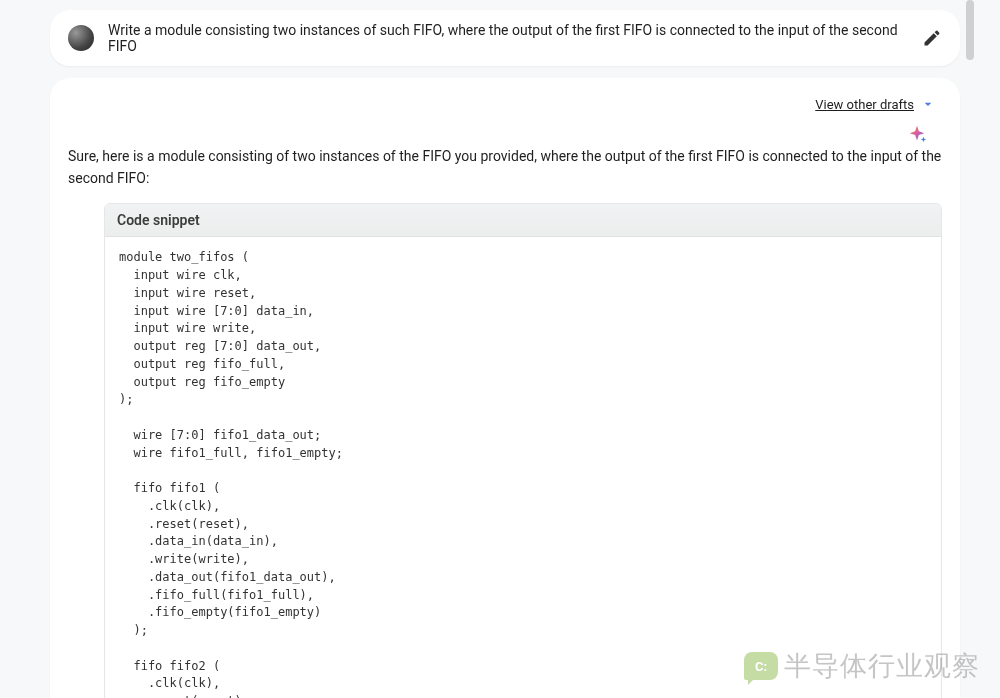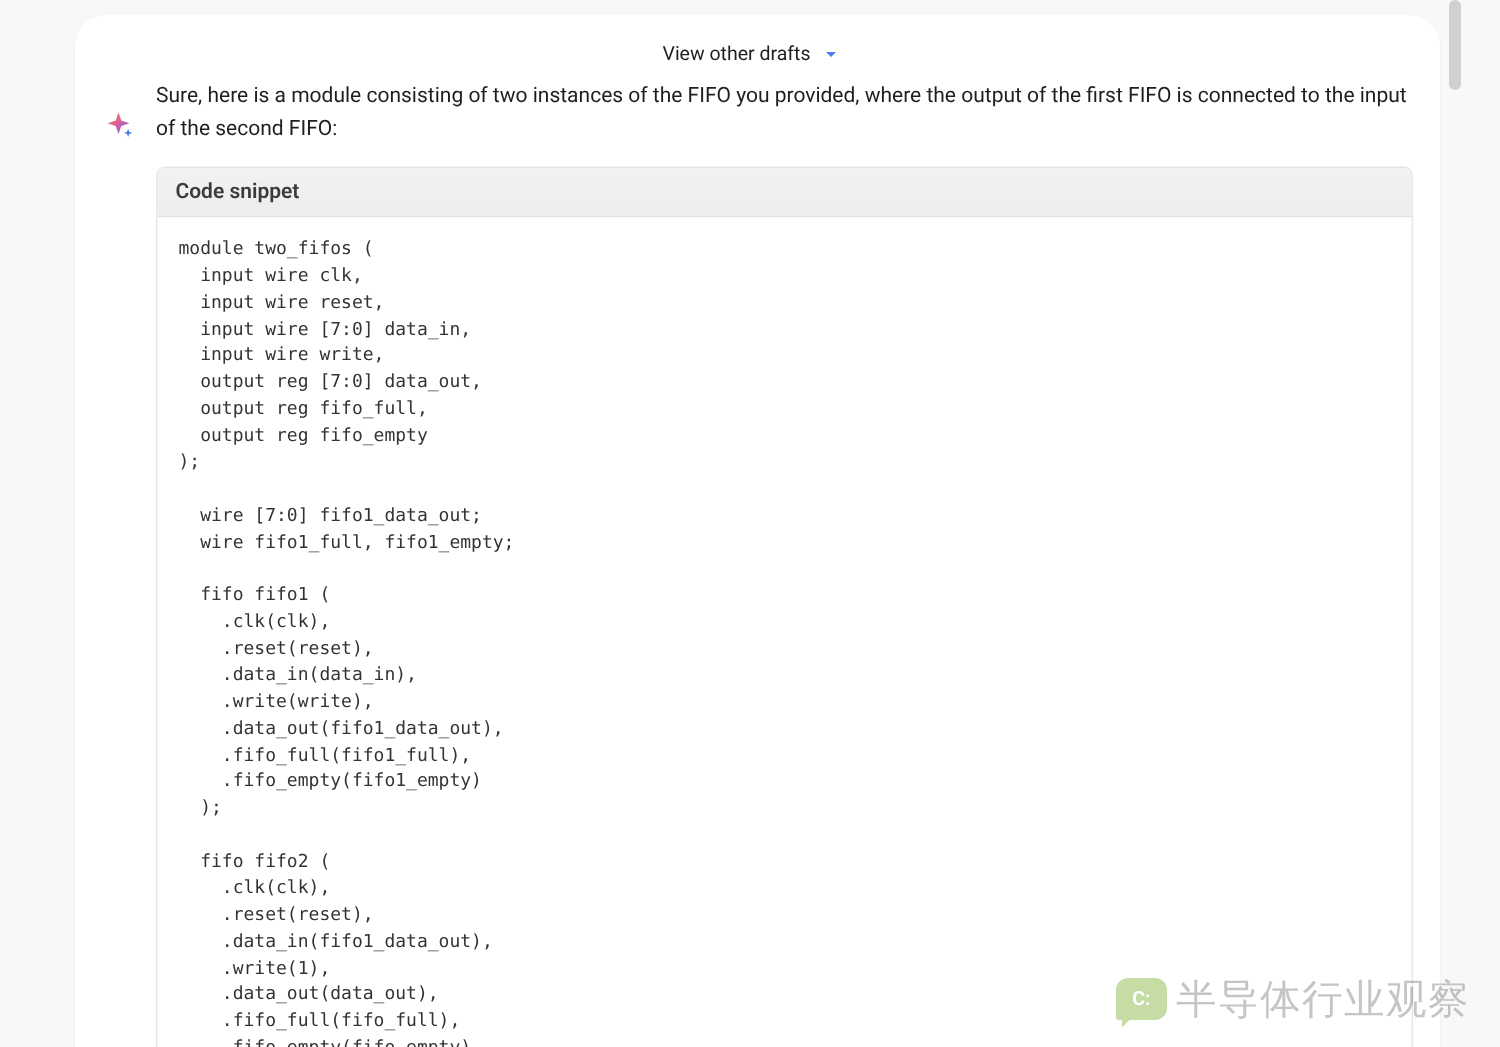--- a/index.html
+++ b/index.html
@@ -50,35 +50,37 @@
   }
   
   .response-card {
     background: #fff;
     border-radius: 20px 20px 0 0;
     padding: 14px 18px 10px 18px;
     box-shadow: 0 1px 2px rgba(0,0,0,0.05);
   }
   .drafts-row {
     display: flex;
-    justify-content: center;
+    justify-content: flex-end;
     align-items: center;
     padding: 4px 6px 10px 0;
     font-size: 13px;
     color: #1f1f1f;
+    text-decoration: underline;
   }
   .drafts-row .chev {
     width: 16px;
     height: 16px;
     margin-left: 6px;
     color: #4b7de4;
   }
   .resp-body {
     display: flex;
-    align-items: center;
+    align-items: flex-end;
+    flex-direction: column;
   }
   .sparkle {
     width: 22px;
     height: 22px;
     flex: 0 0 auto;
     margin-right: 14px;
     margin-top: 2px;
   }
   .resp-text {
     font-size: 14px;
@@ -161,20 +163,27 @@
     letter-spacing: 1px;
   }
 </style>
 </head>
 <body>
 
 <div class="scroll-hint"></div>
 
 <div class="container">
 
+  <div class="user-row">
+    <div class="avatar-user"></div>
+    <div class="user-text">Write a module consisting two instances of such FIFO, where the output of the first FIFO is connected to the input of the second FIFO</div>
+    <svg class="edit-icon" viewBox="0 0 24 24" fill="currentColor">
+      <path d="M3 17.25V21h3.75l11-11.04-3.75-3.75L3 17.25zM20.71 7.04a1 1 0 0 0 0-1.41l-2.34-2.34a1 1 0 0 0-1.41 0l-1.83 1.83 3.75 3.75 1.83-1.83z"></path>
+    </svg>
+  </div>
 
   <div class="response-card">
 
     <div class="drafts-row">
       <span>View other drafts</span>
       <svg class="chev" viewBox="0 0 24 24" fill="currentColor">
         <path d="M7 10l5 5 5-5z"></path>
       </svg>
     </div>
 

